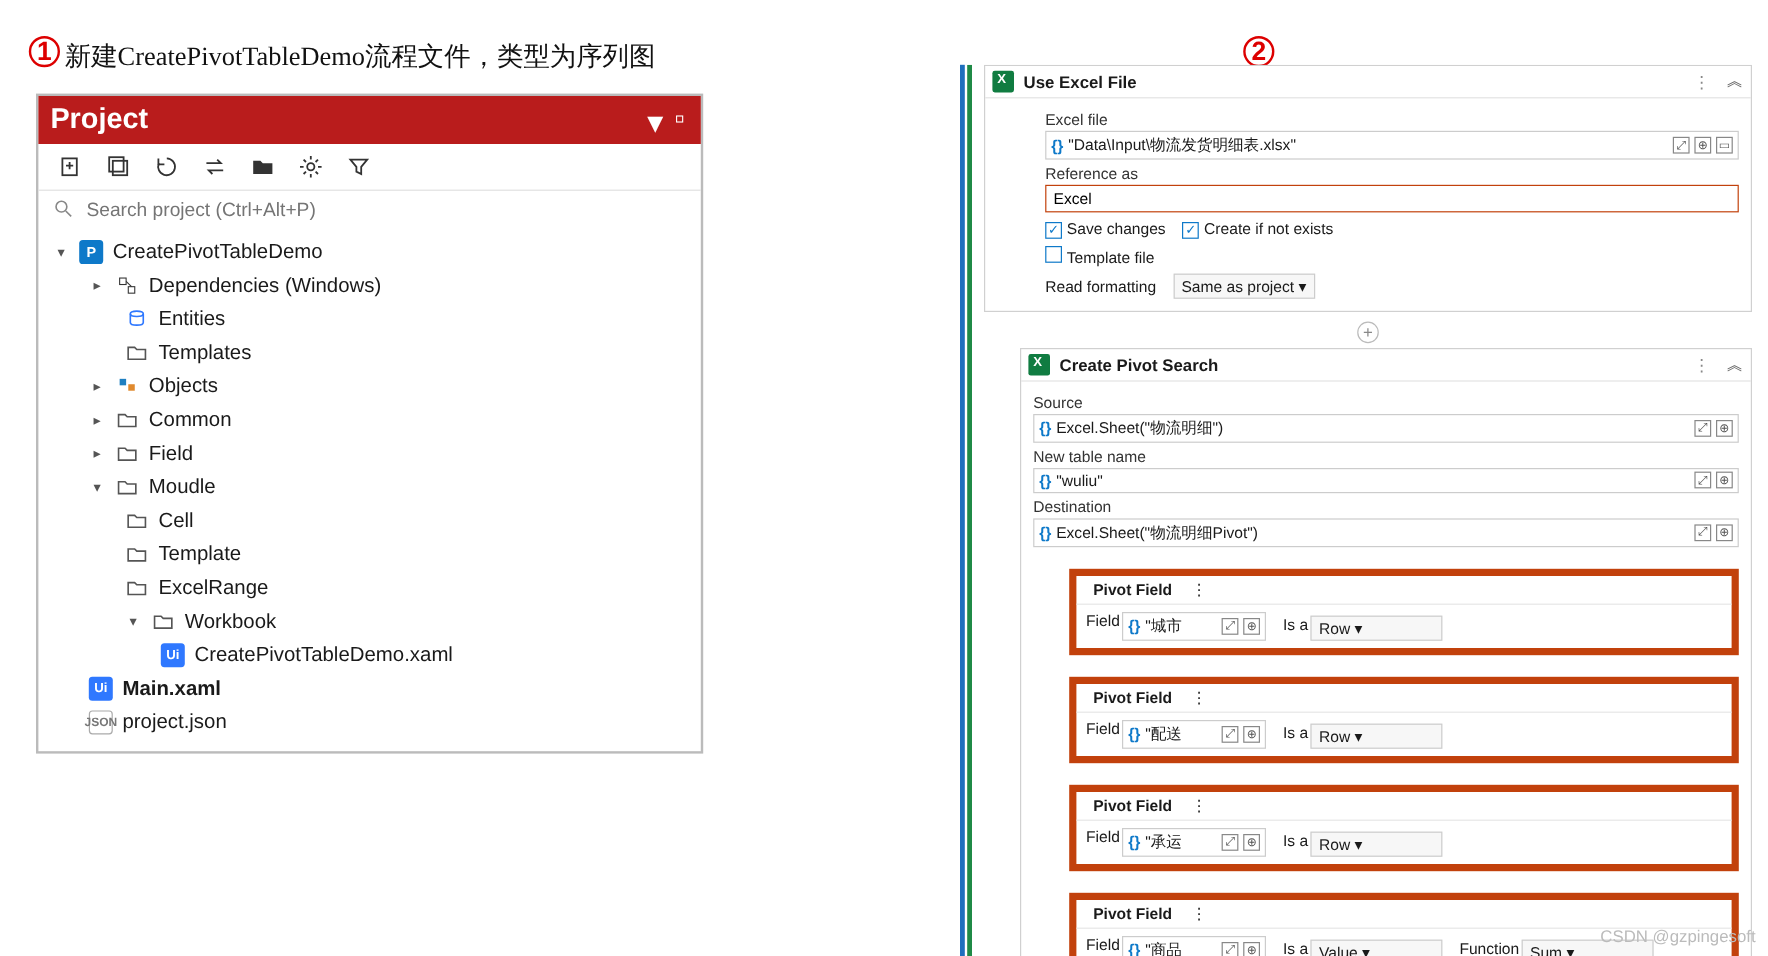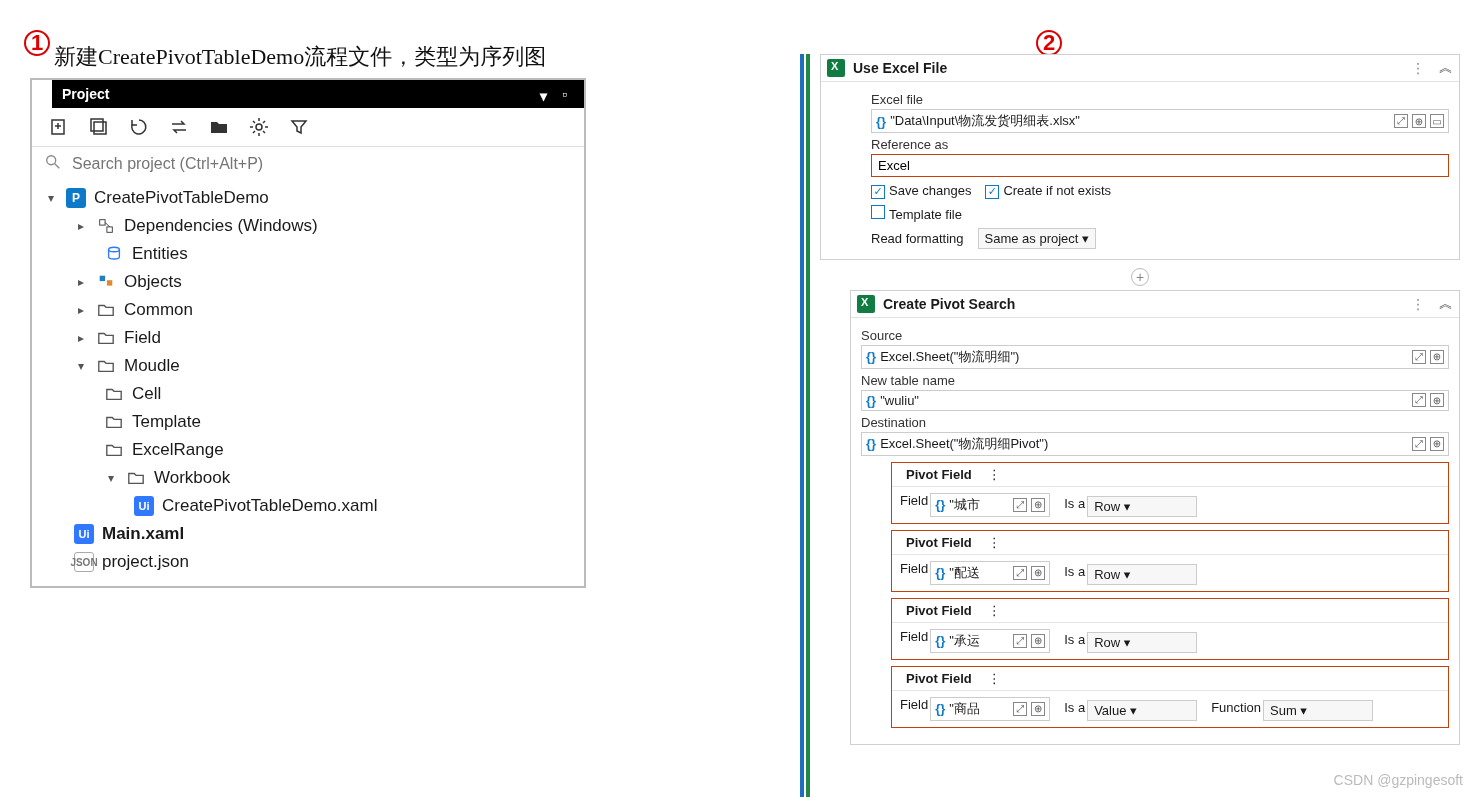--- a/index.html
+++ b/index.html
@@ -1,21 +1,21 @@
 <!DOCTYPE html>
 <html><head>
 <meta charset="utf-8">
 <style>
 * { box-sizing: border-box; font-family: "Segoe UI", Arial, sans-serif; }
 body { margin: 0; padding: 18px 10px; background: #fff; font-size: 14px; color: #1a1a1a; width: 1473px; }
 .canvas { position: relative; width: 1463px; height: 770px; }
 .num { position: absolute; font-size: 22px; border: 2px solid #d00; color: #d00; border-radius: 50%; width: 26px; height: 26px; display:flex; align-items:center; justify-content:center; font-weight: bold; }
-.top-caption { position: absolute; top: 24px; left: 44px; font-size: 22px; color: #111; font-family: "SimSun","Songti SC",serif; }
+.top-caption { position: absolute; top: 14px; left: 44px; font-size: 22px; color: #111; font-family: "SimSun","Songti SC",serif; }
 .panel-left { position: absolute; top: 60px; left: 20px; width: 556px; border: 2px solid #bbb; background: #fff; }
-.panel-left .title-bar { background: #000000; color:#fff; padding: 6px 10px; font-weight:600; font-size:14px; position:relative;margin-left:20px; }
+.panel-left .title-bar { background: #b91c1c; color:#fff; padding: 6px 10px; font-weight:600; font-size:24px; position:relative; }
 .panel-left .title-bar .pin { position:absolute; right:30px; top:8px; width:14px;height:14px; color:#fff; }
 .panel-left .title-bar .dd  { position:absolute; right:8px;  top:6px; width:14px;height:14px; color:#fff; }
 .toolbar { display:flex; gap:18px; padding: 8px 16px; border-bottom:1px solid #e0e0e0; align-items:center; }
 .toolbar .tb-btn { width:22px; height:22px; display:flex; align-items:center; justify-content:center; color:#333; }
 .search-row { display:flex; align-items:center; gap:8px; padding:6px 12px; }
 .search-row input { border:none; outline:none; font-size:16px; color:#4c1d95; width:100%; }
 .tree { padding: 4px 6px 10px 8px; }
 .tree-row { display:flex; align-items:center; gap:8px; padding:4px 2px; font-size:17px; }
 .indent-0{padding-left:4px}.indent-1{padding-left:34px}.indent-2{padding-left:64px}.indent-3{padding-left:94px}
 .caret { width:14px; display:inline-block; text-align:center; color:#555; font-size:12px; }
@@ -40,21 +40,21 @@
 .exp-row{display:flex; align-items:center; gap:4px; border:1px solid #ccc; padding:2px 4px; font-size:13px;}
 .exp-row .brace{color:#0e79c9; font-weight:700;}
 .exp-row .txt{flex:1; white-space:nowrap; overflow:hidden; text-overflow:ellipsis;}
 .exp-row .sq{width:14px;height:14px;border:1px solid #888; font-size:10px; display:flex; align-items:center; justify-content:center; color:#555;}
 .plain-input{border:1px solid #c2410c; padding:3px 6px; font-size:13px; width:100%; }
 .row-inline{display:flex; align-items:center; gap:14px; margin-top:6px;}
 .ck{width:14px;height:14px;border:1px solid #0e79c9; display:inline-flex; align-items:center; justify-content:center; color:#0e79c9; font-size:11px; margin-right:4px;}
 .sel{border:1px solid #ccc; padding:2px 6px; font-size:13px; background:#f7f7f7;}
 .plus-sep{display:flex; justify-content:center; margin:4px 0 4px 0; color:#888;}
 .plus-circ{width:18px;height:18px;border:1px solid #bbb;border-radius:50%; display:flex; align-items:center; justify-content:center; font-size:14px;}
-.pf-group{ border:1px solid #c2410c; margin:6px 0; }
+.pf-group{ border:6px solid #c2410c; margin:18px 0; }
 .pf-head{display:flex; align-items:center; gap:8px; padding:4px 6px; border-bottom:1px solid #e6e6e6;}
 .pf-body{display:flex; gap:14px; padding:6px 8px; align-items:flex-end;}
 .pf-col{display:flex; flex-direction:row; gap:2px;}
 .pf-col .exp-row{width:120px;}
 .pf-col .sel{width:110px;}
 .watermark{position:absolute; right:10px; bottom:0; color:#bbb; font-size:14px;text-align:center;}
 </style>
 </head>
 <body>
 
@@ -137,20 +137,28 @@
           <span>Dependencies (Windows)</span>
         </div>
       <div class="tree-row indent-2">
           <span class="ic">
             <svg width="18" height="18" viewBox="0 0 20 20">
               <ellipse cx="10" cy="5" rx="6" ry="2.5" fill="none" stroke="#2f78ff" stroke-width="1.5"></ellipse>
               <path d="M4 5 v8 a6 2.5 0 0 0 12 0 v-8" fill="none" stroke="#2f78ff" stroke-width="1.5"></path>
             </svg>
           </span>
           <span>Entities</span>
+        </div>
+      <div class="tree-row indent-2">
+          <span class="ic ic-folder">
+            <svg width="18" height="18" viewBox="0 0 20 20">
+              <path d="M2 5 h6 l2 2 h8 v9 h-16 z" fill="none" stroke="#555" stroke-width="1.5"></path>
+            </svg>
+          </span>
+          <span>Templates</span>
         </div>
       <div class="tree-row indent-1">
           <span class="caret">▸</span>
           <span class="ic">
             <svg width="18" height="18" viewBox="0 0 20 20">
               <rect x="3" y="3" width="6" height="6" fill="#1e7fc1"></rect>
               <rect x="11" y="8" width="6" height="6" fill="#e08a2e"></rect>
             </svg>
           </span>
           <span>Objects</span>

